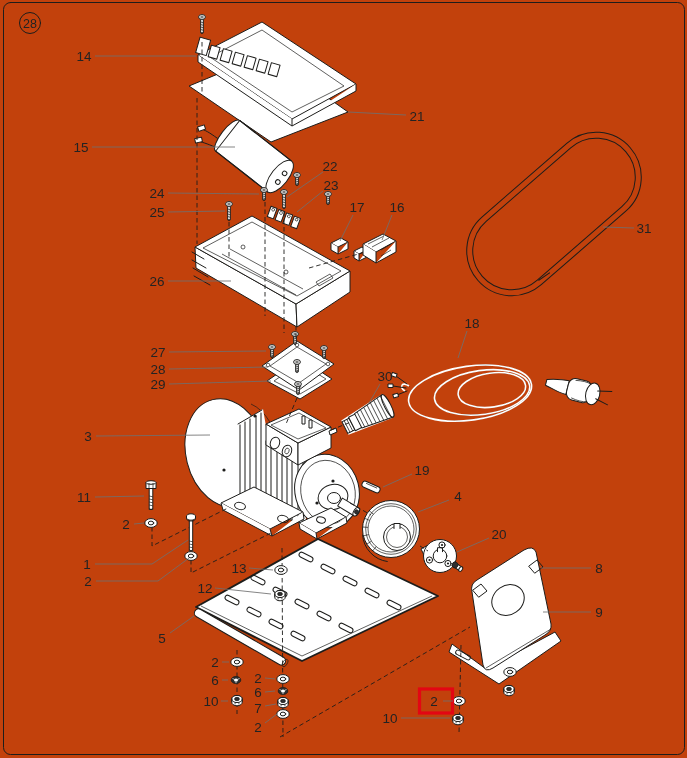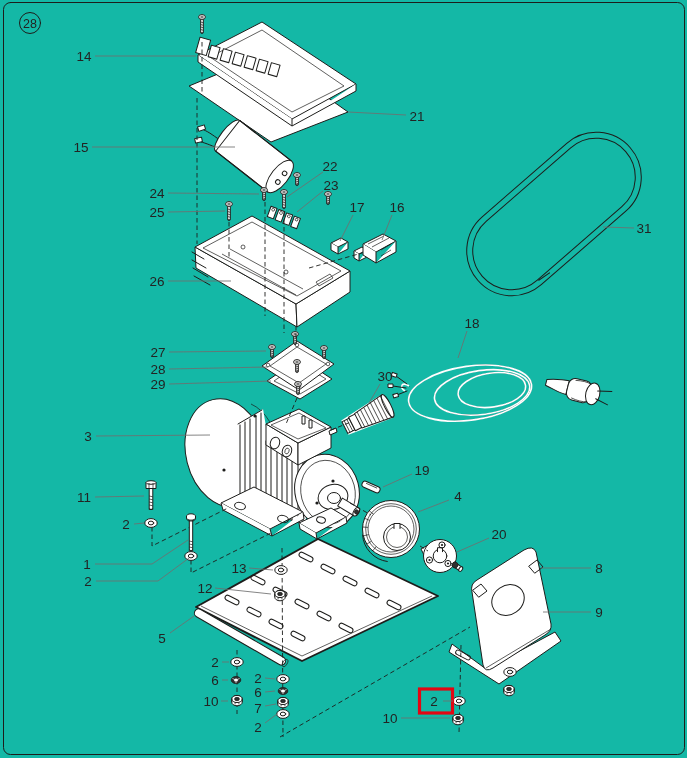--- a/index.html
+++ b/index.html
@@ -1,16 +1,16 @@
 <!DOCTYPE html>
 <html><head>
 <meta charset="utf-8">
 <style>
   html,body{margin:0;padding:0;background:#ffffff;}
-  .page{position:relative;width:687px;height:758px;background:#14b8a6;overflow:hidden;}
+  .page{position:relative;width:687px;height:758px;background:#c2410c;overflow:hidden;}
   svg{position:absolute;left:0;top:0;}
   svg *{vector-effect:none;}
   .ln{stroke:#1d1d1b;stroke-width:1;fill:none;stroke-linecap:round;stroke-linejoin:round;}
   .lnw{stroke:#1d1d1b;stroke-width:1;fill:#ffffff;stroke-linejoin:round;}
   .lnt{stroke:#1d1d1b;stroke-width:.7;fill:none;}
   .thick{stroke-width:1.9;}
   .dash{stroke:#1d1d1b;stroke-width:.9;fill:none;stroke-dasharray:4.5 3;}
   .leader{stroke:#6f6f6f;stroke-width:.85;fill:none;}
   .callout{font-family:"Liberation Sans",sans-serif;font-size:13.5px;fill:#232323;}
   .badge-text{font-family:"Liberation Sans",sans-serif;font-size:12.5px;fill:#232323;text-anchor:middle;}

